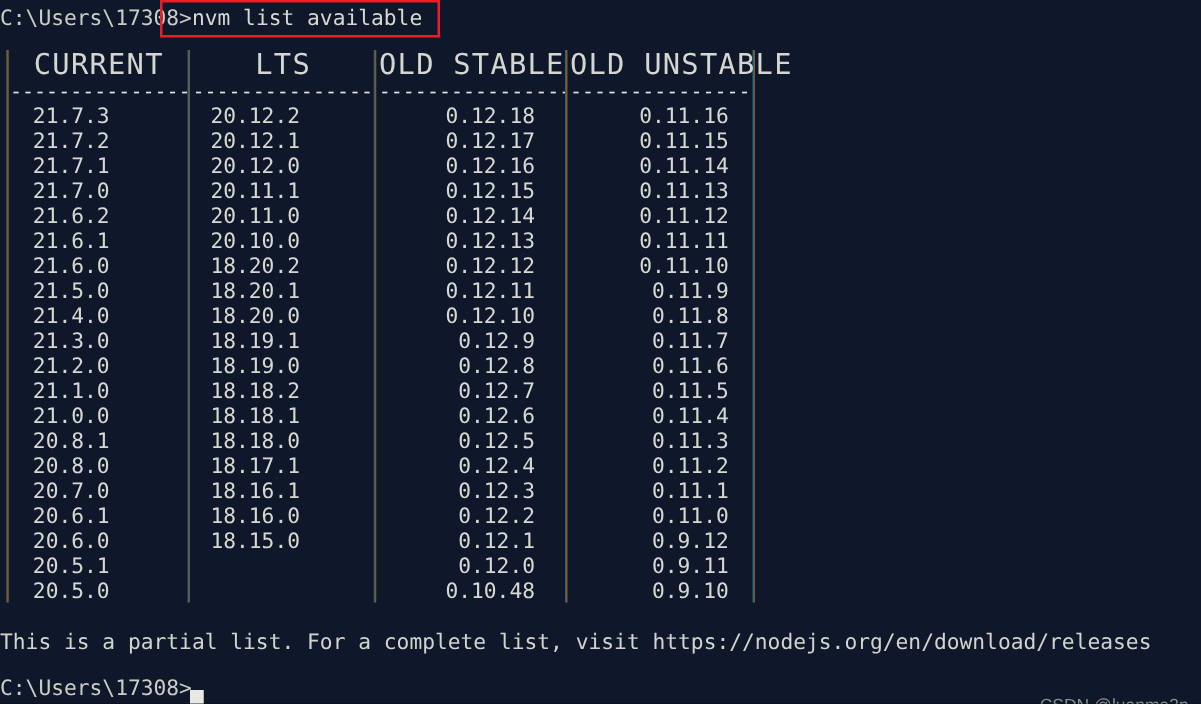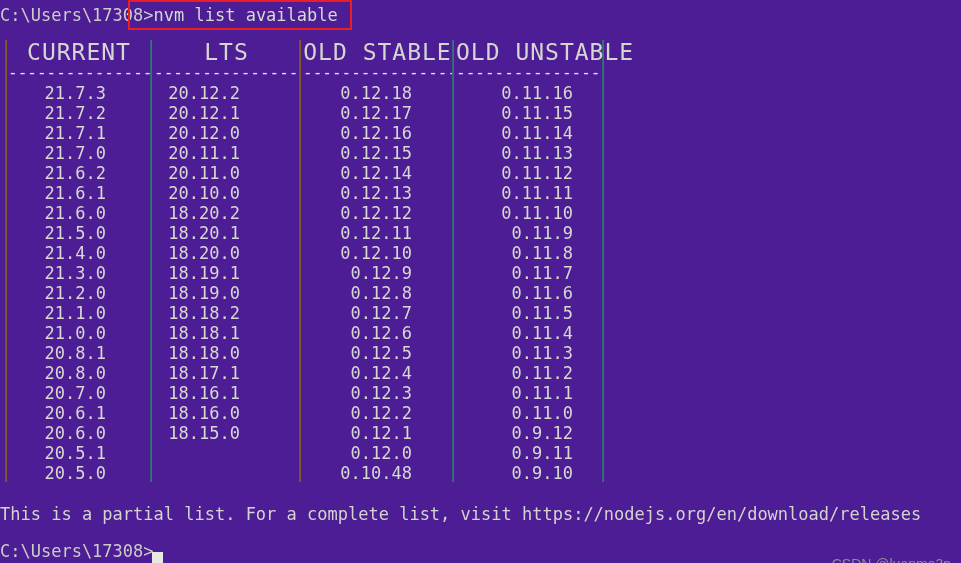--- a/index.html
+++ b/index.html
@@ -12,21 +12,21 @@
     width: 961px;
     height: 563px;
     overflow: hidden;
     font-family: "DejaVu Sans Mono", "Liberation Mono", monospace;
   }
 
   #terminal {
     position: relative;
     width: 961px;
     height: 563px;
-    background: #4c1d95;
+    background: #0f172a;
     color: #d4d4d4;
     font-family: "DejaVu Sans Mono", "Liberation Mono", monospace;
     font-size: 17px;
     line-height: 24px;
     text-decoration: underline;
   }
 
   
   .prompt-line {
     position: absolute;
@@ -98,27 +98,27 @@
     height: 20px;
     line-height: 20px;
     font-size: 17px;
     color: #d8d8d2;
     white-space: pre;
     text-align: right;
   }
 
   
   #col-current  { left: 8px;   width: 142px; }
-  #col-current  .cell  { padding-right: 44px; }
+  #col-current  .cell  { padding-right: 44px; text-align: center; }
   #col-lts      { left: 154px; width: 145px; }
   #col-lts      .cell  { padding-right: 59px; }
   #col-oldstable{ left: 303px; width: 149px; }
-  #col-oldstable .cell { padding-right: 40px; }
+  #col-oldstable .cell { padding-right: 24px; }
   #col-oldunstable { left: 456px; width: 147px; }
-  #col-oldunstable .cell { padding-right: 30px; }
+  #col-oldunstable .cell { padding-right: 20px; }
 
   
   .footer-note {
     position: absolute;
     left: 0;
     top: 502px;
     white-space: pre;
     font-size: 17px;
     line-height: 24px;
     color: #d4d4ce;

